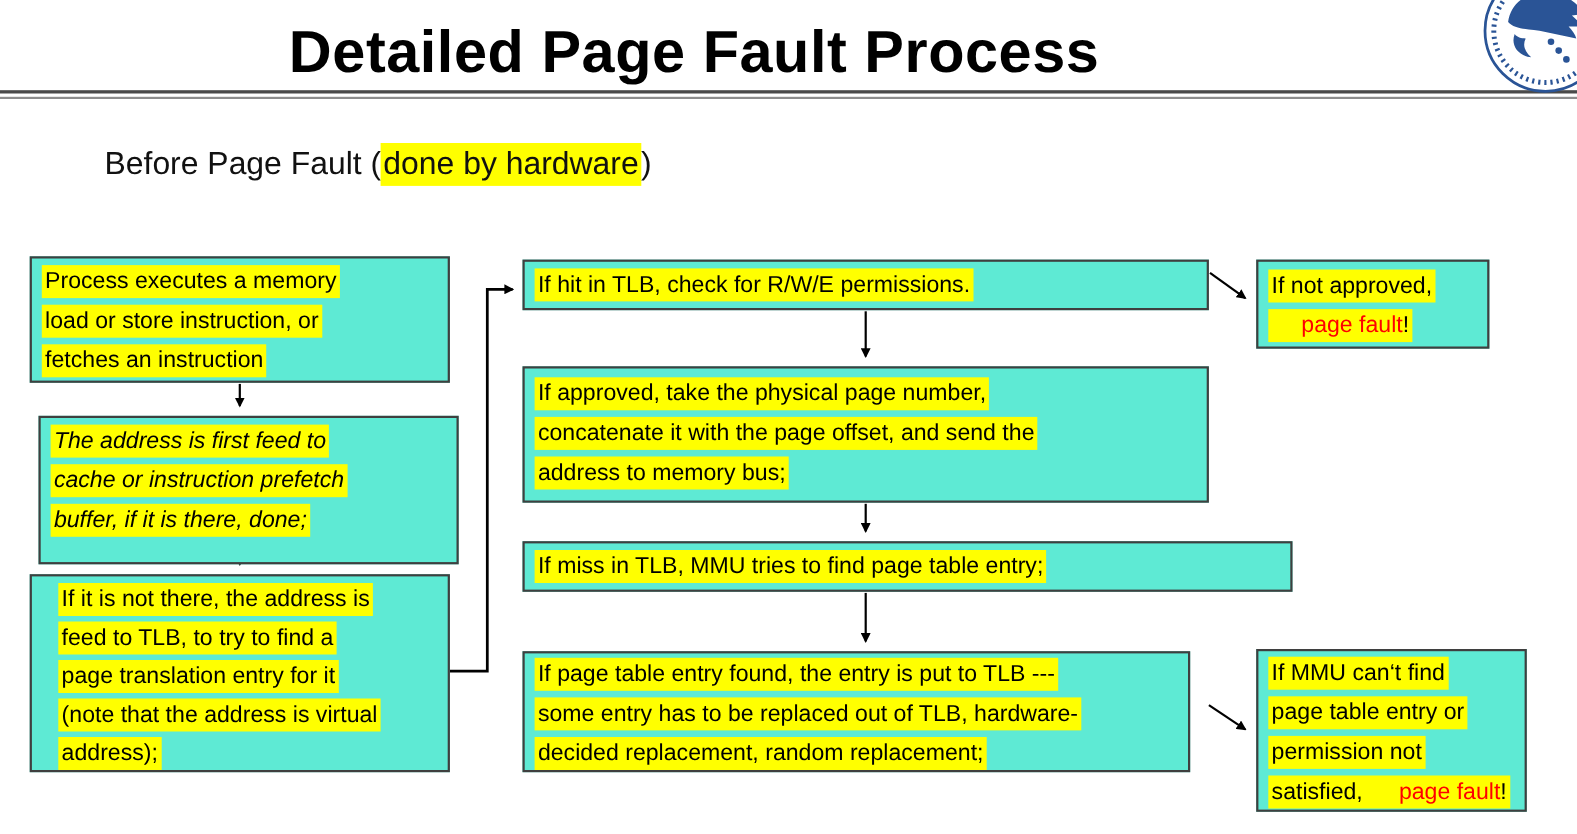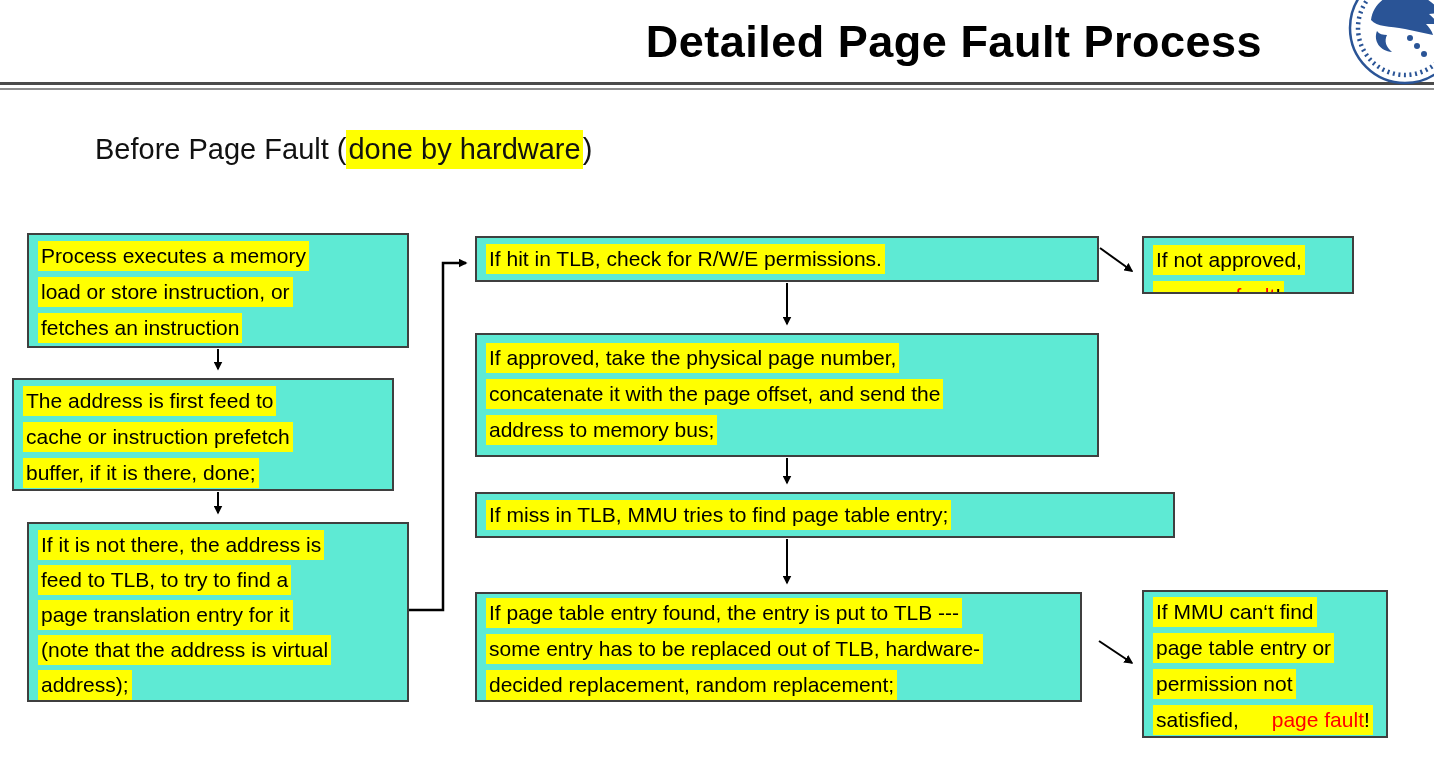--- a/index.html
+++ b/index.html
@@ -11,22 +11,22 @@
     overflow: hidden;
     font-family: "Liberation Sans", sans-serif;
     color: #000;
   }
 
   
   .title {
     position: absolute;
     top: 16px; left: 0;
     width: 1262px;
-    text-align: right;
-    font-size: 45px;
+    text-align: center;
+    font-size: 54px;
     font-weight: bold;
     letter-spacing: 0.5px;
     color: #000;
   }
   .rule { position: absolute; top: 82px; left: 0; width: 1434px; }
   .rule .thick { height: 3px; background: #4a4a4a; }
   .rule .gap   { height: 3px; }
   .rule .thin  { height: 2px; background: #8d8d8d; }
 
   .logo {
@@ -49,32 +49,32 @@
   .box {
     position: absolute;
     background: #5eead4;
     border: 2px solid #3f3f3f;
     box-sizing: border-box;
     font-size: 21px;
     padding: 3px 0 0 9px;
     overflow: hidden;
   }
   .box .line { line-height: 36px; white-space: nowrap; }
-  .box.tight .line { line-height: 35px; }
+  .box.tight .line { line-height: 35px; margin-left: 15px; }
   .box .hl { background: #ffff00; padding: 3px 3px 4px 3px; }
   .red { color: #ff0000; margin-left: 27px; }
 
   #box-process     { left: 27px;   top: 233px; width: 382px; height: 115px; }
-  #box-cache       { left: 12px;   top: 378px; width: 382px; height: 113px; }
+  #box-cache       { left: 35px;   top: 378px; width: 382px; height: 135px; font-style: italic; }
   #box-tlb-lookup  { left: 27px;   top: 522px; width: 382px; height: 180px; }
   #box-tlb-hit     { left: 475px;  top: 236px; width: 624px; height: 46px;  }
   #box-approved    { left: 475px;  top: 333px; width: 624px; height: 124px; padding-top: 5px; }
   #box-tlb-miss    { left: 475px;  top: 492px; width: 700px; height: 46px;  }
   #box-pte-found   { left: 475px;  top: 592px; width: 607px; height: 110px; padding-top: 1px; }
-  #box-not-approved{ left: 1142px; top: 236px; width: 212px; height: 58px;  padding-top: 4px; }
+  #box-not-approved{ left: 1142px; top: 236px; width: 212px; height: 81px;  padding-top: 4px; }
   #box-mmu-fail    { left: 1142px; top: 590px; width: 246px; height: 148px; padding-top: 2px; }
 
   
   .connectors {
     position: absolute;
     left: 0; top: 0;
     width: 1434px; height: 758px;
     pointer-events: none;
   }
 </style>

